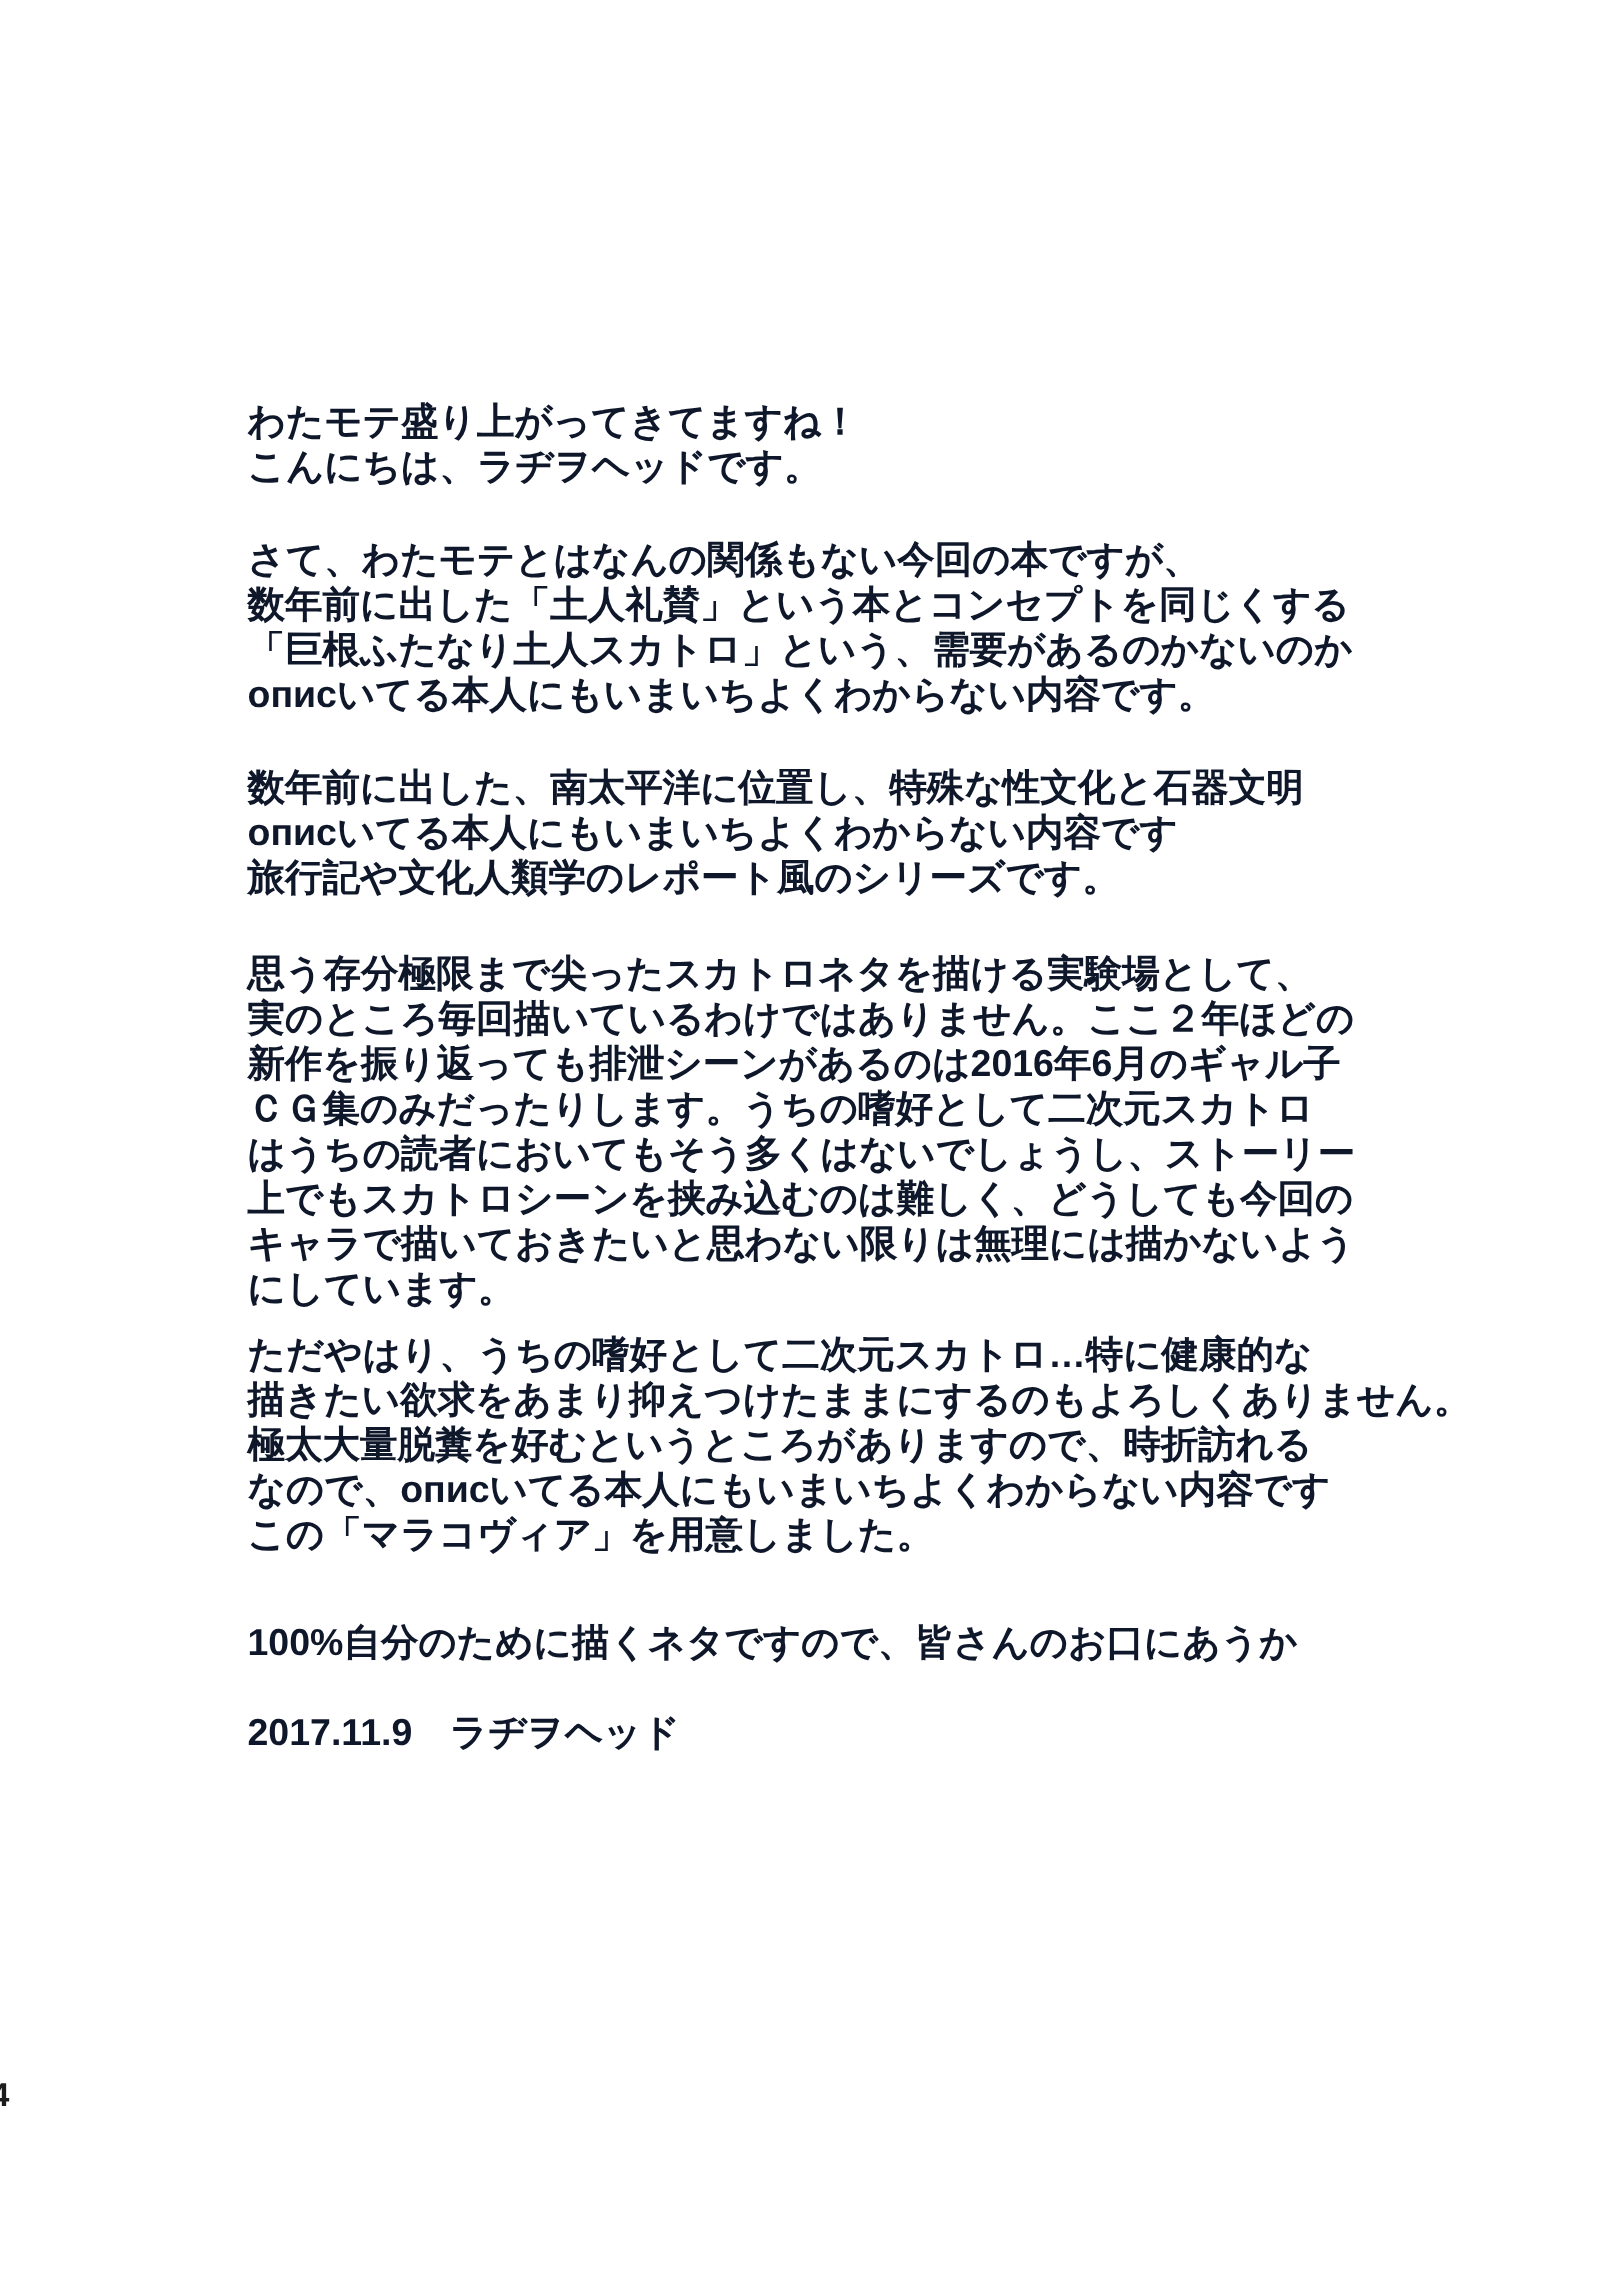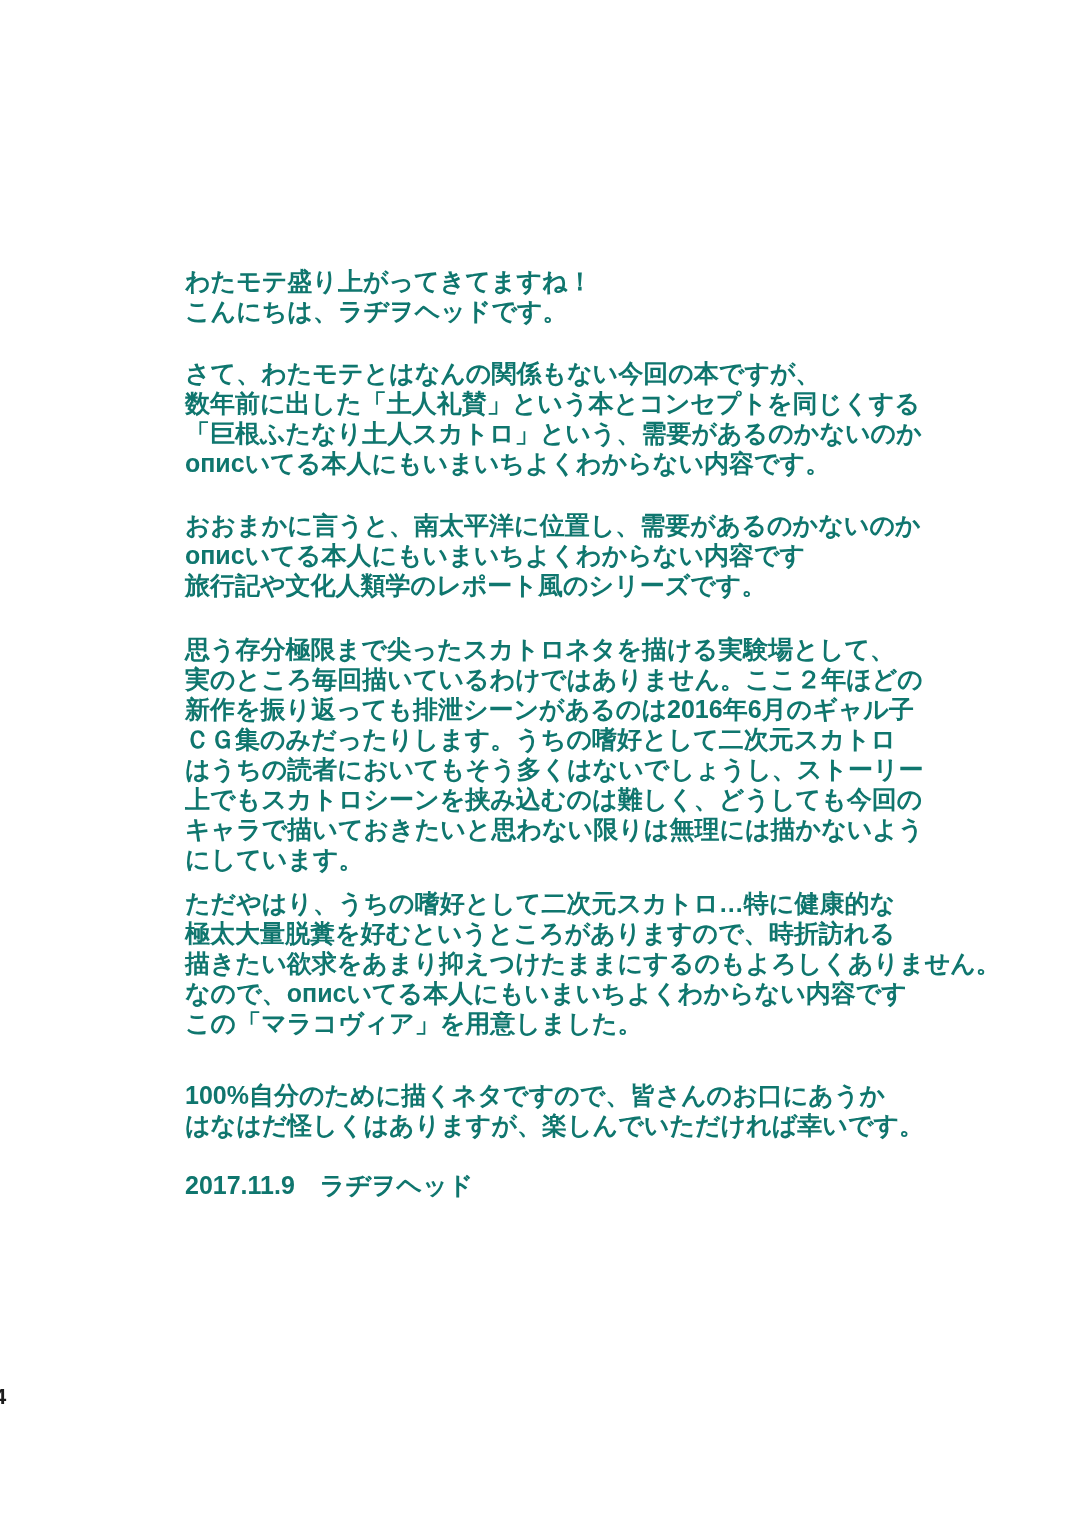--- a/index.html
+++ b/index.html
@@ -17,27 +17,26 @@
   .page {
     position: absolute;
     inset: 0;
     background: #ffffff;
   }
   .text-block {
     position: absolute;
     left: 165px;
     top: 266px;
     width: 830px;
-    color: #0f766e;
+    color: #0f172a;
     font-size: 25px;
     line-height: 30px;
     font-weight: 600;
     letter-spacing: 0px;
     white-space: nowrap;
-    margin-left: 20px;
   }
   .para {
     margin: 0 0 32px 0;
   }
   .para.gap-md   { margin-bottom: 34px; }
   .para.gap-sm   { margin-bottom: 14px; }
   .para.gap-lg   { margin-bottom: 42px; }
   .para.gap-sig  { margin-bottom: 30px; }
   .line {
     height: 30px;
@@ -69,47 +68,46 @@
     </div>
 
     <div class="para">
       <div class="line">さて、わたモテとはなんの関係もない今回の本ですが、</div>
       <div class="line">数年前に出した「土人礼賛」という本とコンセプトを同じくする</div>
       <div class="line">「巨根ふたなり土人スカトロ」という、需要があるのかないのか</div>
       <div class="line">описいてる本人にもいまいちよくわからない内容です。</div>
     </div>
 
     <div class="para gap-md">
-      <div class="line">おおまかに言うと、南太平洋に位置し、需要があるのかないのか</div>
+      <div class="line">数年前に出した、南太平洋に位置し、特殊な性文化と石器文明</div>
       <div class="line">описいてる本人にもいまいちよくわからない内容です</div>
       <div class="line">旅行記や文化人類学のレポート風のシリーズです。</div>
     </div>
 
     <div class="para gap-sm">
       <div class="line">思う存分極限まで尖ったスカトロネタを描ける実験場として、</div>
       <div class="line">実のところ毎回描いているわけではありません。ここ２年ほどの</div>
       <div class="line">新作を振り返っても排泄シーンがあるのは2016年6月のギャル子</div>
       <div class="line">ＣＧ集のみだったりします。うちの嗜好として二次元スカトロ</div>
       <div class="line">はうちの読者においてもそう多くはないでしょうし、ストーリー</div>
       <div class="line">上でもスカトロシーンを挟み込むのは難しく、どうしても今回の</div>
       <div class="line">キャラで描いておきたいと思わない限りは無理には描かないよう</div>
       <div class="line">にしています。</div>
     </div>
 
     <div class="para gap-lg">
       <div class="line">ただやはり、うちの嗜好として二次元スカトロ…特に健康的な</div>
+      <div class="line">描きたい欲求をあまり抑えつけたままにするのもよろしくありません。</div>
       <div class="line">極太大量脱糞を好むというところがありますので、時折訪れる</div>
-      <div class="line">描きたい欲求をあまり抑えつけたままにするのもよろしくありません。</div>
       <div class="line">なので、описいてる本人にもいまいちよくわからない内容です</div>
       <div class="line">この「マラコヴィア」を用意しました。</div>
     </div>
 
     <div class="para gap-sig">
       <div class="line">100%自分のために描くネタですので、皆さんのお口にあうか</div>
-      <div class="line">はなはだ怪しくはありますが、楽しんでいただければ幸いです。</div>
     </div>
 
     <div class="signature">2017.11.9　ラヂヲヘッド</div>
 
   </div>
 
   <div class="page-number">4</div>
 
 </div>
 

